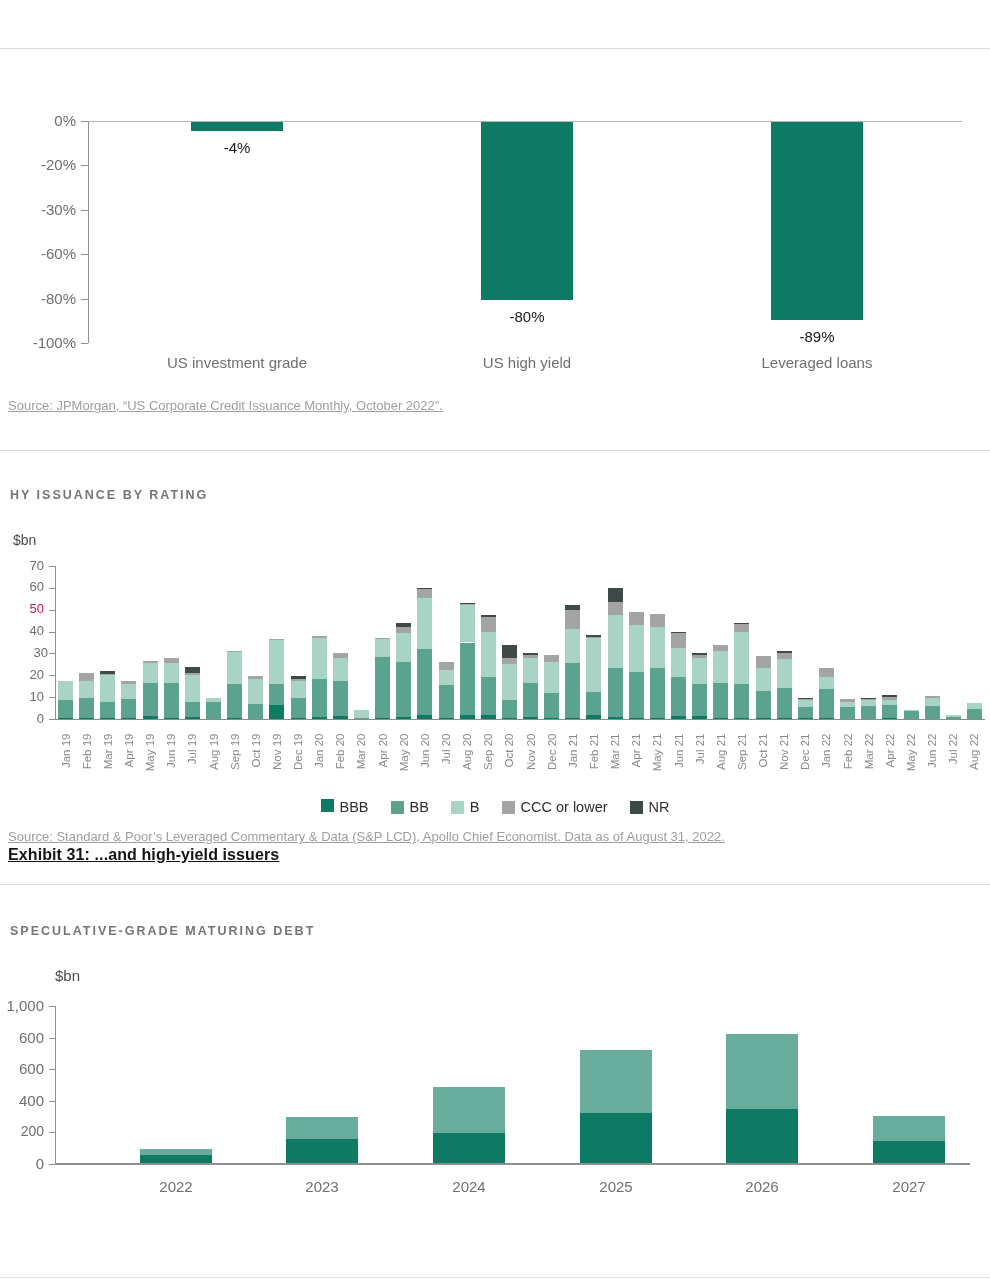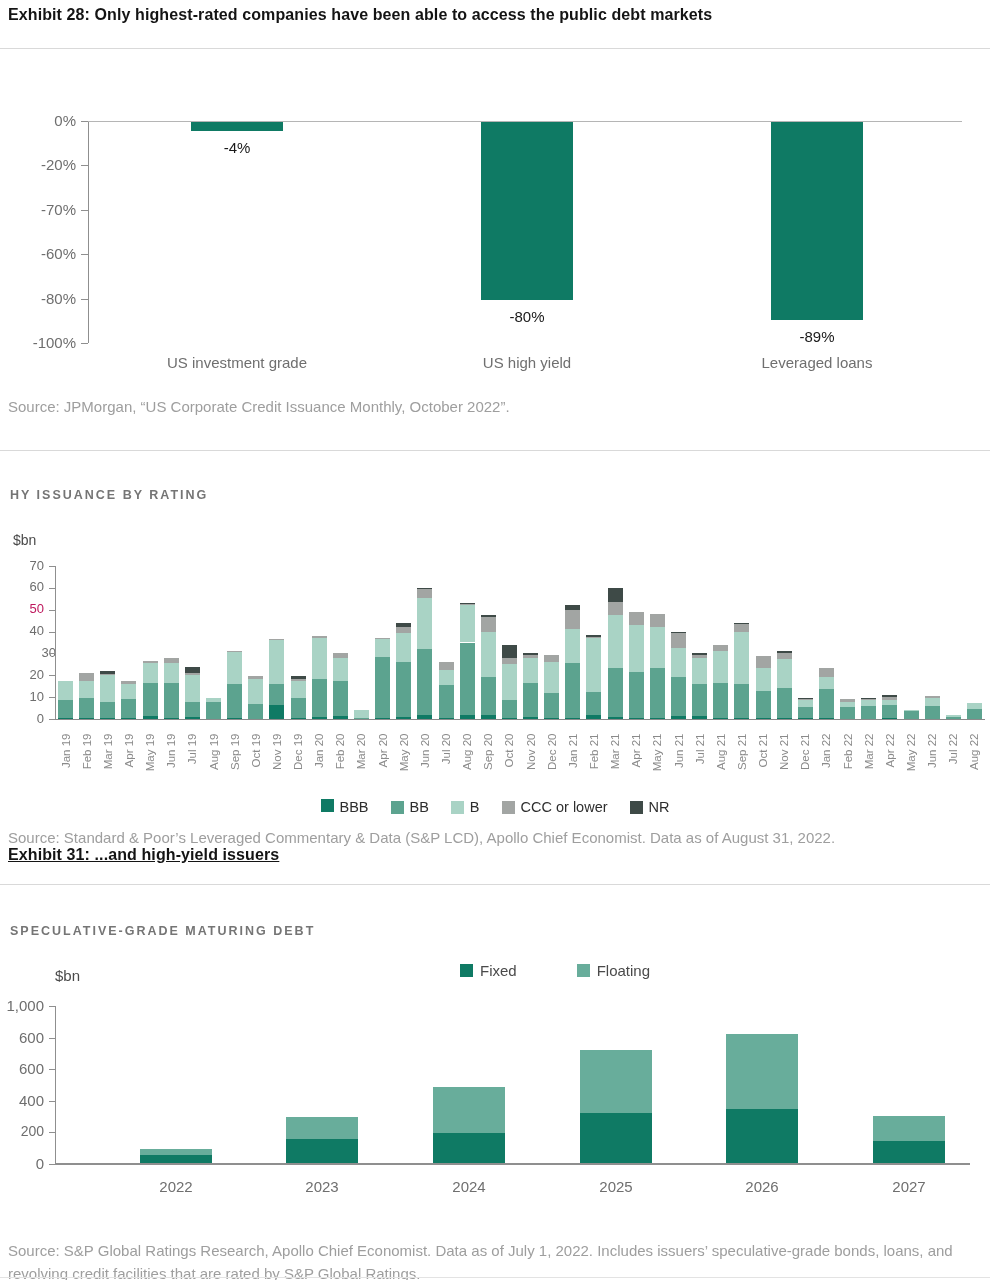--- a/index.html
+++ b/index.html
@@ -3,39 +3,38 @@
 <meta charset="utf-8">
 <style>
   html,body{margin:0;padding:0;background:#ffffff;}
   #page{position:relative;width:990px;height:1280px;background:#fff;overflow:hidden;
         font-family:"Liberation Sans","DejaVu Sans",sans-serif;}
   .abs{position:absolute;}
   .exhibit-title{font-size:16px;font-weight:700;color:#141414;letter-spacing:.1px;}
   .rule{height:1px;background:#d9d9d9;left:0;width:990px;}
   .chart-title{width:990px;text-align:center;font-size:15px;color:#1f1f1f;}
   .kicker{font-size:12.5px;font-weight:700;color:#757575;letter-spacing:2px;}
-  .src{font-size:15px;color:#9e9e9e;line-height:1.5;}
+  .src{font-size:13px;color:#9e9e9e;line-height:1.5;text-decoration:underline;}
   .bn{font-size:14px;color:#4a4a4a;}
   .legend-row{display:flex;justify-content:center;align-items:center;}
   .axis-note{font-size:15px;color:#2e2e2e;}
 </style>
 </head>
 <body>
 
 <div id="page">
 
-  <div class="abs exhibit-title" style="left:8px;top:6px;width:974px;">Exhibit 28: Only highest-rated companies have been able to access the public debt markets</div>
   <div class="abs rule" style="top:48px;"></div>
 
   <div class="abs" id="c1plot" style="left:0;top:121px;width:990px;height:260px;">
       <div style="position: absolute; left: 0px; top: -9px; width: 76px; text-align: right; font-size: 15px; color: rgb(110, 110, 110);">0%</div>
       <div style="position: absolute; left: 81px; top: 0px; width: 7px; height: 1px; background: rgb(143, 143, 143);"></div>
       <div style="position: absolute; left: 0px; top: 35.4px; width: 76px; text-align: right; font-size: 15px; color: rgb(110, 110, 110);">-20%</div>
       <div style="position: absolute; left: 81px; top: 44.4px; width: 7px; height: 1px; background: rgb(143, 143, 143);"></div>
-      <div style="position: absolute; left: 0px; top: 79.8px; width: 76px; text-align: right; font-size: 15px; color: rgb(110, 110, 110);">-70%</div>
+      <div style="position: absolute; left: 0px; top: 79.8px; width: 76px; text-align: right; font-size: 15px; color: rgb(110, 110, 110);">-30%</div>
       <div style="position: absolute; left: 81px; top: 88.8px; width: 7px; height: 1px; background: rgb(143, 143, 143);"></div>
       <div style="position: absolute; left: 0px; top: 124.2px; width: 76px; text-align: right; font-size: 15px; color: rgb(110, 110, 110);">-60%</div>
       <div style="position: absolute; left: 81px; top: 133.2px; width: 7px; height: 1px; background: rgb(143, 143, 143);"></div>
       <div style="position: absolute; left: 0px; top: 168.6px; width: 76px; text-align: right; font-size: 15px; color: rgb(110, 110, 110);">-80%</div>
       <div style="position: absolute; left: 81px; top: 177.6px; width: 7px; height: 1px; background: rgb(143, 143, 143);"></div>
       <div style="position: absolute; left: 0px; top: 213px; width: 76px; text-align: right; font-size: 15px; color: rgb(110, 110, 110);">-100%</div>
       <div style="position: absolute; left: 81px; top: 222px; width: 7px; height: 1px; background: rgb(143, 143, 143);"></div>
       <div style="position: absolute; left: 88px; top: 0px; width: 1px; height: 222px; background: rgb(143, 143, 143);"></div>
       <div style="position: absolute; left: 88px; top: 0px; width: 874px; height: 1px; background: rgb(181, 181, 181);"></div>
       <div style="position: absolute; left: 191px; top: 1px; width: 92px; height: 8.9px; background: rgb(15, 122, 100);"></div>
@@ -55,21 +54,21 @@
 
   <div class="abs kicker" style="left:10px;top:488px;">HY ISSUANCE BY RATING</div>
   <div class="abs bn" style="left:13px;top:532px;">$bn</div>
   <div class="abs" id="c2plot" style="left:0;top:566px;width:990px;height:230px;">
       <div style="position: absolute; left: 0px; top: 144.5px; width: 44px; text-align: right; font-size: 13px; color: rgb(110, 110, 110);">0</div>
       <div style="position: absolute; left: 49px; top: 153px; width: 6px; height: 1px; background: rgb(143, 143, 143);"></div>
       <div style="position: absolute; left: 0px; top: 122.643px; width: 44px; text-align: right; font-size: 13px; color: rgb(110, 110, 110);">10</div>
       <div style="position: absolute; left: 49px; top: 131.143px; width: 6px; height: 1px; background: rgb(143, 143, 143);"></div>
       <div style="position: absolute; left: 0px; top: 100.786px; width: 44px; text-align: right; font-size: 13px; color: rgb(110, 110, 110);">20</div>
       <div style="position: absolute; left: 49px; top: 109.286px; width: 6px; height: 1px; background: rgb(143, 143, 143);"></div>
-      <div style="position: absolute; left: 12px; top: 78.9286px; width: 44px; text-align: right; font-size: 13px; color: rgb(110, 110, 110);">30</div>
+      <div style="position: absolute; left: 4px; top: 78.9286px; width: 44px; text-align: right; font-size: 13px; color: rgb(110, 110, 110);">30</div>
       <div style="position: absolute; left: 49px; top: 87.4286px; width: 6px; height: 1px; background: rgb(143, 143, 143);"></div>
       <div style="position: absolute; left: 0px; top: 57.0714px; width: 44px; text-align: right; font-size: 13px; color: rgb(110, 110, 110);">40</div>
       <div style="position: absolute; left: 49px; top: 65.5714px; width: 6px; height: 1px; background: rgb(143, 143, 143);"></div>
       <div style="position: absolute; left: 0px; top: 35.2143px; width: 44px; text-align: right; font-size: 13px; color: #be185d;">50</div>
       <div style="position: absolute; left: 49px; top: 43.7143px; width: 6px; height: 1px; background: rgb(143, 143, 143);"></div>
       <div style="position: absolute; left: 0px; top: 13.3571px; width: 44px; text-align: right; font-size: 13px; color: rgb(110, 110, 110);">60</div>
       <div style="position: absolute; left: 49px; top: 21.8571px; width: 6px; height: 1px; background: rgb(143, 143, 143);"></div>
       <div style="position: absolute; left: 0px; top: -8.5px; width: 44px; text-align: right; font-size: 13px; color: rgb(110, 110, 110);">70</div>
       <div style="position: absolute; left: 49px; top: 2.84217e-14px; width: 6px; height: 1px; background: rgb(143, 143, 143);"></div>
       <div style="position: absolute; left: 55px; top: 0px; width: 1px; height: 153px; background: rgb(143, 143, 143);"></div>
@@ -321,30 +320,20 @@
         <span>NR</span>
       </div>
     </div>
 
   <div class="abs src" style="left:8px;top:827px;width:974px;">Source: Standard &amp; Poor’s Leveraged Commentary &amp; Data (S&amp;P LCD), Apollo Chief Economist. Data as of August 31, 2022.</div>
 
   <div class="abs exhibit-title" style="left:8px;top:846px;width:974px;text-decoration:underline;">Exhibit 31: ...and high-yield issuers</div>
   <div class="abs rule" style="top:884px;"></div>
 
   <div class="abs kicker" style="left:10px;top:924px;">SPECULATIVE-GRADE MATURING DEBT</div>
-  <div class="abs legend-row" id="c3legend" style="left:120px;top:960px;width:870px;height:20px;gap:60px;">
-      <div style="display: flex; align-items: center; font-size: 15px; color: rgb(74, 74, 74);">
-        <span style="width: 13px; height: 13px; margin-right: 7px; background: rgb(15, 122, 100); display: inline-block;"></span>
-        <span>Fixed</span>
-      </div>
-      <div style="display: flex; align-items: center; font-size: 15px; color: rgb(74, 74, 74);">
-        <span style="width: 13px; height: 13px; margin-right: 7px; background: rgb(104, 173, 155); display: inline-block;"></span>
-        <span>Floating</span>
-      </div>
-    </div>
   <div class="abs" style="left:55px;top:967px;font-size:15px;color:#4a4a4a;">$bn</div>
   <div class="abs" id="c3plot" style="left:0;top:1006px;width:990px;height:200px;">
       <div style="position: absolute; left: 0px; top: 149px; width: 44px; text-align: right; font-size: 15px; color: rgb(110, 110, 110);">0</div>
       <div style="position: absolute; left: 49px; top: 158px; width: 6px; height: 1px; background: rgb(143, 143, 143);"></div>
       <div style="position: absolute; left: 0px; top: 117.4px; width: 44px; text-align: right; font-size: 14px; color: rgb(110, 110, 110);">200</div>
       <div style="position: absolute; left: 49px; top: 126.4px; width: 6px; height: 1px; background: rgb(143, 143, 143);"></div>
       <div style="position: absolute; left: 0px; top: 85.8px; width: 44px; text-align: right; font-size: 15px; color: rgb(110, 110, 110);">400</div>
       <div style="position: absolute; left: 49px; top: 94.8px; width: 6px; height: 1px; background: rgb(143, 143, 143);"></div>
       <div style="position: absolute; left: 0px; top: 54.2px; width: 44px; text-align: right; font-size: 15px; color: rgb(110, 110, 110);">600</div>
       <div style="position: absolute; left: 49px; top: 63.2px; width: 6px; height: 1px; background: rgb(143, 143, 143);"></div>
@@ -367,16 +356,15 @@
       <div style="position: absolute; left: 576px; top: 172px; width: 80px; text-align: center; font-size: 15px; color: rgb(111, 111, 111);">2025</div>
       <div style="position: absolute; left: 726px; top: 103.49px; width: 72px; height: 54.51px; background: rgb(15, 122, 100);"></div>
       <div style="position: absolute; left: 726px; top: 28.44px; width: 72px; height: 75.05px; background: rgb(104, 173, 155);"></div>
       <div style="position: absolute; left: 722px; top: 172px; width: 80px; text-align: center; font-size: 15px; color: rgb(111, 111, 111);">2026</div>
       <div style="position: absolute; left: 873px; top: 135.09px; width: 72px; height: 22.91px; background: rgb(15, 122, 100);"></div>
       <div style="position: absolute; left: 873px; top: 109.81px; width: 72px; height: 25.28px; background: rgb(104, 173, 155);"></div>
       <div style="position: absolute; left: 869px; top: 172px; width: 80px; text-align: center; font-size: 15px; color: rgb(111, 111, 111);">2027</div>
       <div style="position: absolute; left: 55px; top: 157px; width: 915px; height: 2px; background: rgb(143, 143, 143);"></div>
     </div>
 
-  <div class="abs src" style="left:8px;top:1240px;width:974px;">Source: S&amp;P Global Ratings Research, Apollo Chief Economist. Data as of July 1, 2022. Includes issuers’ speculative-grade bonds, loans, and revolving credit facilities that are rated by S&amp;P Global Ratings.</div>
 
   <div class="abs rule" style="top:1277px;background:#e3e3e3;"></div>
 </div>
 
 </body></html>

